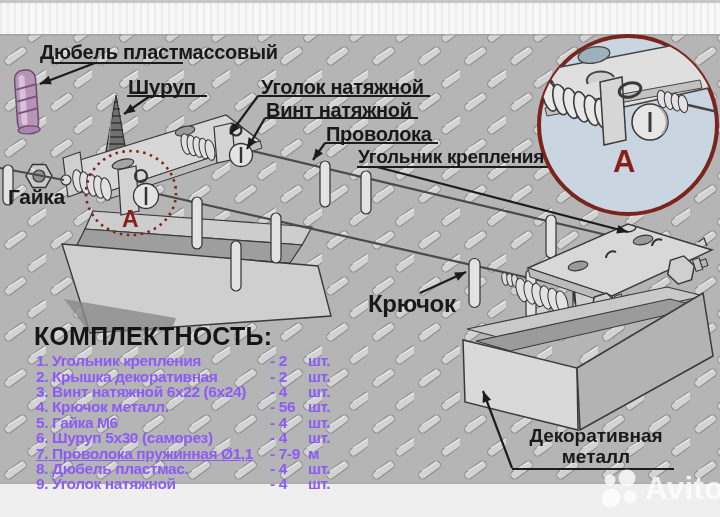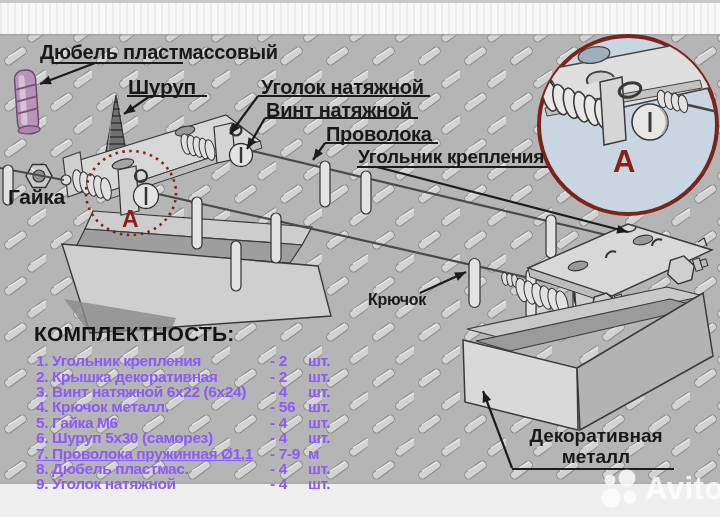--- a/index.html
+++ b/index.html
@@ -11,21 +11,21 @@
   .band-bottom{position:absolute;left:0;top:484px;width:720px;height:33px;background:#efefef;}
   #art{position:absolute;left:0;top:0;}
   .lbl{position:absolute;font-weight:bold;color:#191919;letter-spacing:-0.3px;
        line-height:1.02;white-space:nowrap;z-index:5;}
   .title{position:absolute;left:298px;top:46px;width:240px;text-align:center;
          font-size:27px;font-weight:bold;color:#7a2a22;letter-spacing:1.5px;z-index:5;white-space:nowrap;}
   .marker-a{position:absolute;font-weight:bold;color:#8a1f1a;z-index:6;}
   .cover-lbl{position:absolute;left:505px;top:426px;width:182px;text-align:center;
              font-weight:bold;font-size:19px;color:#191919;line-height:1.1;z-index:5;}
   .parts{position:absolute;left:0;top:0;z-index:5;}
-  .parts-heading{position:absolute;left:34px;top:322px;font-size:21px;font-weight:bold;
+  .parts-heading{position:absolute;left:34px;top:322px;font-size:25px;font-weight:bold;
                  color:#141414;letter-spacing:0.2px;}
   .part-row{position:absolute;left:36px;width:330px;height:16px;font-size:15.5px;
             font-weight:bold;color:#8b5cf6;letter-spacing:-0.4px;white-space:nowrap;}
   .part-row .qty{position:absolute;left:234px;}
   .part-row .unit{position:absolute;left:272px;}
   .watermark{position:absolute;left:600px;top:468px;display:flex;align-items:center;
              gap:3px;opacity:0.8;z-index:9;}
   .watermark .wm-text{color:#ffffff;font-size:31px;font-weight:bold;letter-spacing:0.5px;}
 </style>
 </head>
@@ -242,21 +242,21 @@
   </svg>
 
 
   <div class="lbl" style="left:40px;top:42px;font-size:20px;">Дюбель пластмассовый</div>
   <div class="lbl" style="left:128px;top:76px;font-size:21px;">Шуруп</div>
   <div class="lbl" style="left:261px;top:77px;font-size:20px;">Уголок натяжной</div>
   <div class="lbl" style="left:266px;top:100px;font-size:20px;">Винт натяжной</div>
   <div class="lbl" style="left:326px;top:124px;font-size:20px;">Проволока</div>
   <div class="lbl" style="left:358px;top:147px;font-size:19px;">Угольник крепления</div>
   <div class="lbl" style="left:8px;top:186px;font-size:21px;">Гайка</div>
-  <div class="lbl" style="left:368px;top:292px;font-size:16px;">Крючок</div>
+  <div class="lbl" style="left:368px;top:292px;font-size:24px;">Крючок</div>
 
   <div class="cover-lbl">
     <span>Декоративная</span><br>
     <span>металл</span>
   </div>
 
   <div class="marker-a" style="left:122px;top:206px;font-size:23px;">А</div>
   <div class="marker-a" style="left:613px;top:144px;font-size:31px;">А</div>
 
   <div class="parts">

